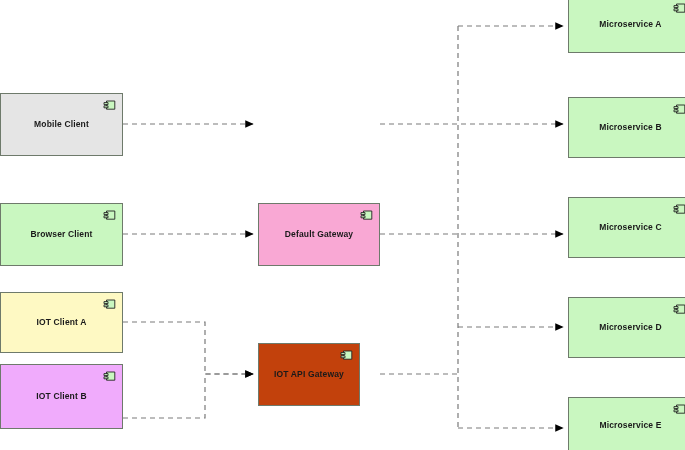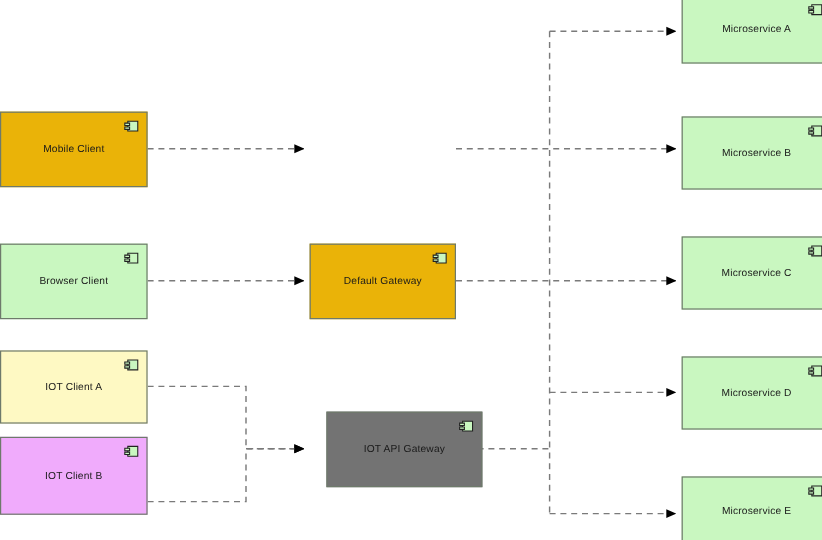--- a/index.html
+++ b/index.html
@@ -37,20 +37,21 @@
     z-index: 2;
   }
   .component-label {
     font-size: 8.5px;
     color: #1a1a1a;
     text-align: center;
     letter-spacing: 0.15px;
     line-height: 1.1;
     padding: 0 14px;
     user-select: none;
+    font-weight: bold;
   }
   .comp-icon {
     position: absolute;
     top: 5px;
     right: 6px;
     width: 13px;
     height: 12px;
   }
 </style>
 </head>
@@ -72,21 +73,21 @@
         <path d="M 380 124 L 563 124" marker-end="url(#arrow)"></path>
         <path d="M 380 234 L 563 234" marker-end="url(#arrow)"></path>
         <path d="M 380 374 L 458 374"></path>
         <path d="M 458 26 L 458 428"></path>
         <path d="M 458 26 L 563 26" marker-end="url(#arrow)"></path>
         <path d="M 458 327 L 563 327" marker-end="url(#arrow)"></path>
         <path d="M 458 428 L 563 428" marker-end="url(#arrow)"></path>
       </g>
   </svg>
 
-<div class="component" style="left: 0px; top: 93px; width: 123px; height: 63px; background: #eab308; border-color: rgb(110, 122, 107);">
+<div class="component" style="left: 0px; top: 93px; width: 123px; height: 63px; background: #e5e5e5; border-color: rgb(110, 122, 107);">
       <svg class="comp-icon" viewBox="0 0 13 12">
         <path d="M 3.5 2.0 h 8.3 v 8.2 h -8.3 z" fill="#c9f7c0" stroke="#222" stroke-width="0.9"></path>
         <path d="M 1.0 3.6 h 4.0 v 2.0 h -4.0 z" fill="#c9f7c0" stroke="#222" stroke-width="0.9"></path>
         <path d="M 1.0 6.8 h 4.0 v 2.0 h -4.0 z" fill="#c9f7c0" stroke="#222" stroke-width="0.9"></path>
       </svg>
       <span class="component-label" style="color: rgb(26, 26, 26);">Mobile Client</span>
     </div>
     <div class="component" style="left: 0px; top: 203px; width: 123px; height: 63px; background: rgb(201, 247, 192); border-color: rgb(110, 122, 107);">
       <svg class="comp-icon" viewBox="0 0 13 12">
         <path d="M 3.5 2.0 h 8.3 v 8.2 h -8.3 z" fill="#c9f7c0" stroke="#222" stroke-width="0.9"></path>
@@ -104,29 +105,29 @@
       <span class="component-label" style="color: rgb(26, 26, 26);">IOT Client A</span>
     </div>
     <div class="component" style="left: 0px; top: 364px; width: 123px; height: 65px; background: #f0abfc; border-color: rgb(110, 122, 107);">
       <svg class="comp-icon" viewBox="0 0 13 12">
         <path d="M 3.5 2.0 h 8.3 v 8.2 h -8.3 z" fill="#c9f7c0" stroke="#222" stroke-width="0.9"></path>
         <path d="M 1.0 3.6 h 4.0 v 2.0 h -4.0 z" fill="#c9f7c0" stroke="#222" stroke-width="0.9"></path>
         <path d="M 1.0 6.8 h 4.0 v 2.0 h -4.0 z" fill="#c9f7c0" stroke="#222" stroke-width="0.9"></path>
       </svg>
       <span class="component-label" style="color: rgb(26, 26, 26);">IOT Client B</span>
     </div>
-    <div class="component" style="left: 258px; top: 203px; width: 122px; height: 63px; background: #eab308; border-color: rgb(110, 122, 107);">
+    <div class="component" style="left: 258px; top: 203px; width: 122px; height: 63px; background: #f9a8d4; border-color: rgb(110, 122, 107);">
       <svg class="comp-icon" viewBox="0 0 13 12">
         <path d="M 3.5 2.0 h 8.3 v 8.2 h -8.3 z" fill="#c9f7c0" stroke="#222" stroke-width="0.9"></path>
         <path d="M 1.0 3.6 h 4.0 v 2.0 h -4.0 z" fill="#c9f7c0" stroke="#222" stroke-width="0.9"></path>
         <path d="M 1.0 6.8 h 4.0 v 2.0 h -4.0 z" fill="#c9f7c0" stroke="#222" stroke-width="0.9"></path>
       </svg>
       <span class="component-label" style="color: rgb(26, 26, 26);">Default Gateway</span>
     </div>
-    <div class="component" style="left: 272px; top: 343px; width: 130px; height: 63px; background: #737373; border-color: rgb(110, 122, 107);">
+    <div class="component" style="left: 258px; top: 343px; width: 102px; height: 63px; background: #c2410c; border-color: rgb(110, 122, 107);">
       <svg class="comp-icon" viewBox="0 0 13 12">
         <path d="M 3.5 2.0 h 8.3 v 8.2 h -8.3 z" fill="#c9f7c0" stroke="#222" stroke-width="0.9"></path>
         <path d="M 1.0 3.6 h 4.0 v 2.0 h -4.0 z" fill="#c9f7c0" stroke="#222" stroke-width="0.9"></path>
         <path d="M 1.0 6.8 h 4.0 v 2.0 h -4.0 z" fill="#c9f7c0" stroke="#222" stroke-width="0.9"></path>
       </svg>
       <span class="component-label" style="color: rgb(26, 26, 26);">IOT API Gateway</span>
     </div>
     <div class="component" style="left: 568px; top: -4px; width: 125px; height: 57px; background: rgb(201, 247, 192); border-color: rgb(110, 122, 107);">
       <svg class="comp-icon" viewBox="0 0 13 12">
         <path d="M 3.5 2.0 h 8.3 v 8.2 h -8.3 z" fill="#c9f7c0" stroke="#222" stroke-width="0.9"></path>

